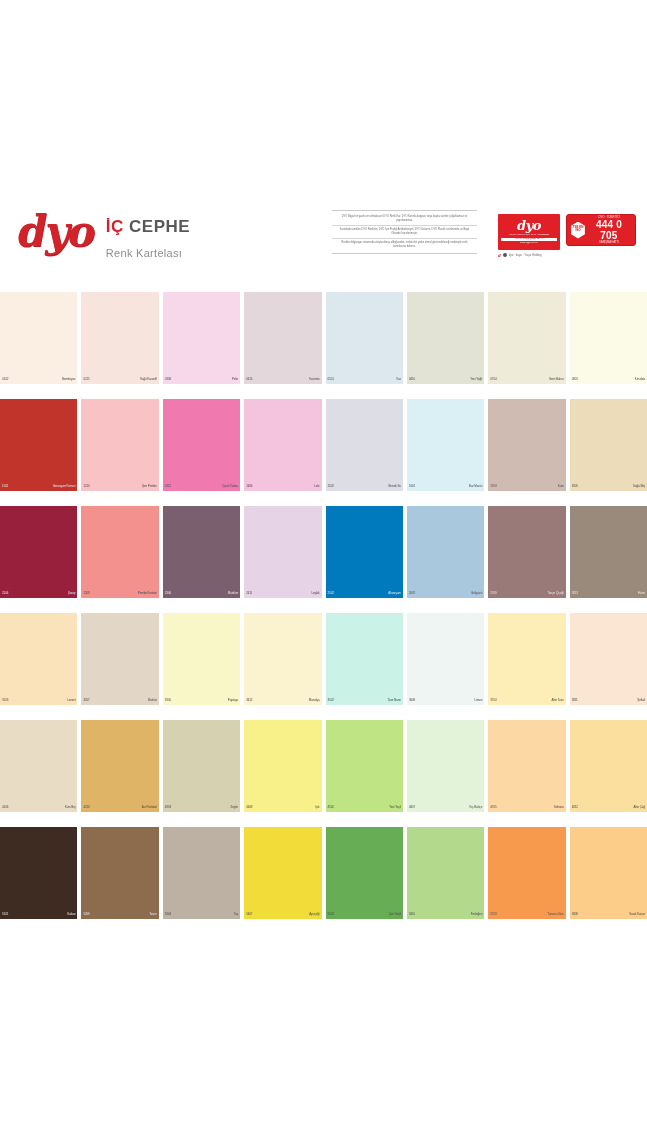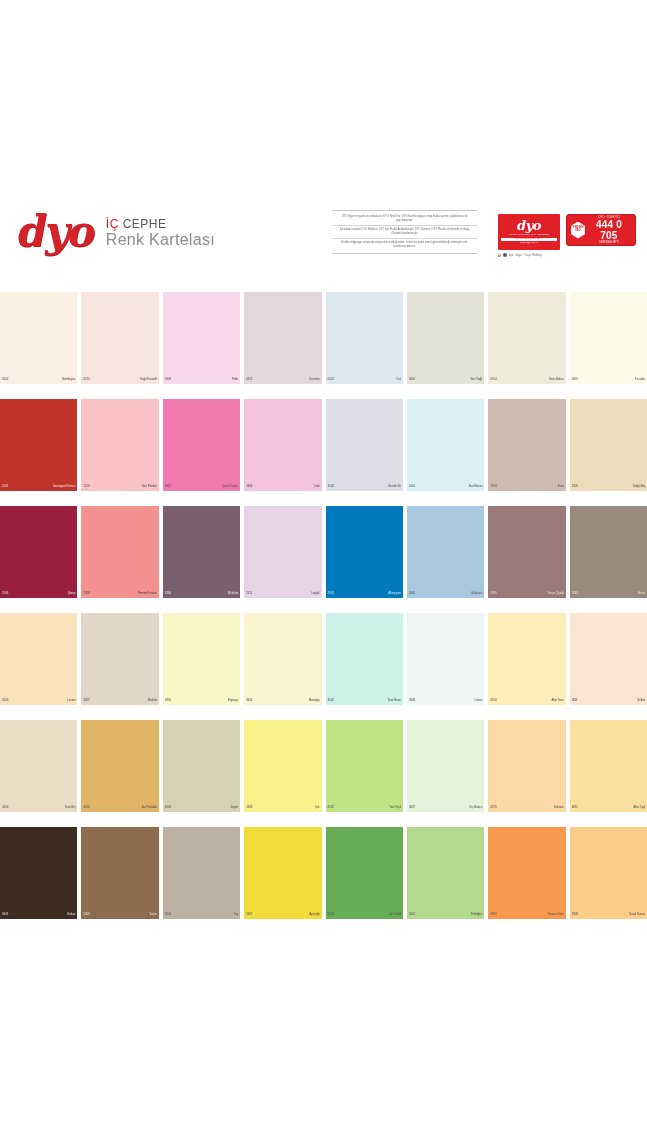--- a/index.html
+++ b/index.html
@@ -11,23 +11,23 @@
   .header{position:absolute;left:0;top:200px;width:647px;height:92px;}
 
   .brand-block{position:absolute;left:18px;top:12px;display:flex;align-items:flex-start;}
   .dyo-logo{
     font-family:"DejaVu Serif",serif;
     font-style:italic;font-weight:700;font-size:42px;line-height:0.95;
     color:#d2222a;letter-spacing:-2px;
     text-shadow:0.5px 0.5px 0 #b01c22;
   }
   .title-block{margin-left:12px;margin-top:6px;}
-  .title-main{font-size:12px;font-weight:400;color:#d2222a;letter-spacing:0.5px;line-height:1;}
+  .title-main{font-size:17px;font-weight:700;color:#d2222a;letter-spacing:0.5px;line-height:1;}
   .title-main .dark{color:#58585b;}
-  .title-sub{font-size:16px;color:#8d8d90;letter-spacing:0.3px;margin-top:2px;line-height:1;}
+  .title-sub{font-size:11px;color:#8d8d90;letter-spacing:0.3px;margin-top:13px;line-height:1;}
 
   
   .fineprint{
     position:absolute;left:332px;top:10px;width:145px;
     border-top:1px solid #c9c9cc;border-bottom:1px solid #c9c9cc;
     padding:2px 0;
   }
   .fp-para{
     font-size:2.6px;line-height:1.55;color:#6a6a6e;text-align:center;
     padding:2px 6px;

